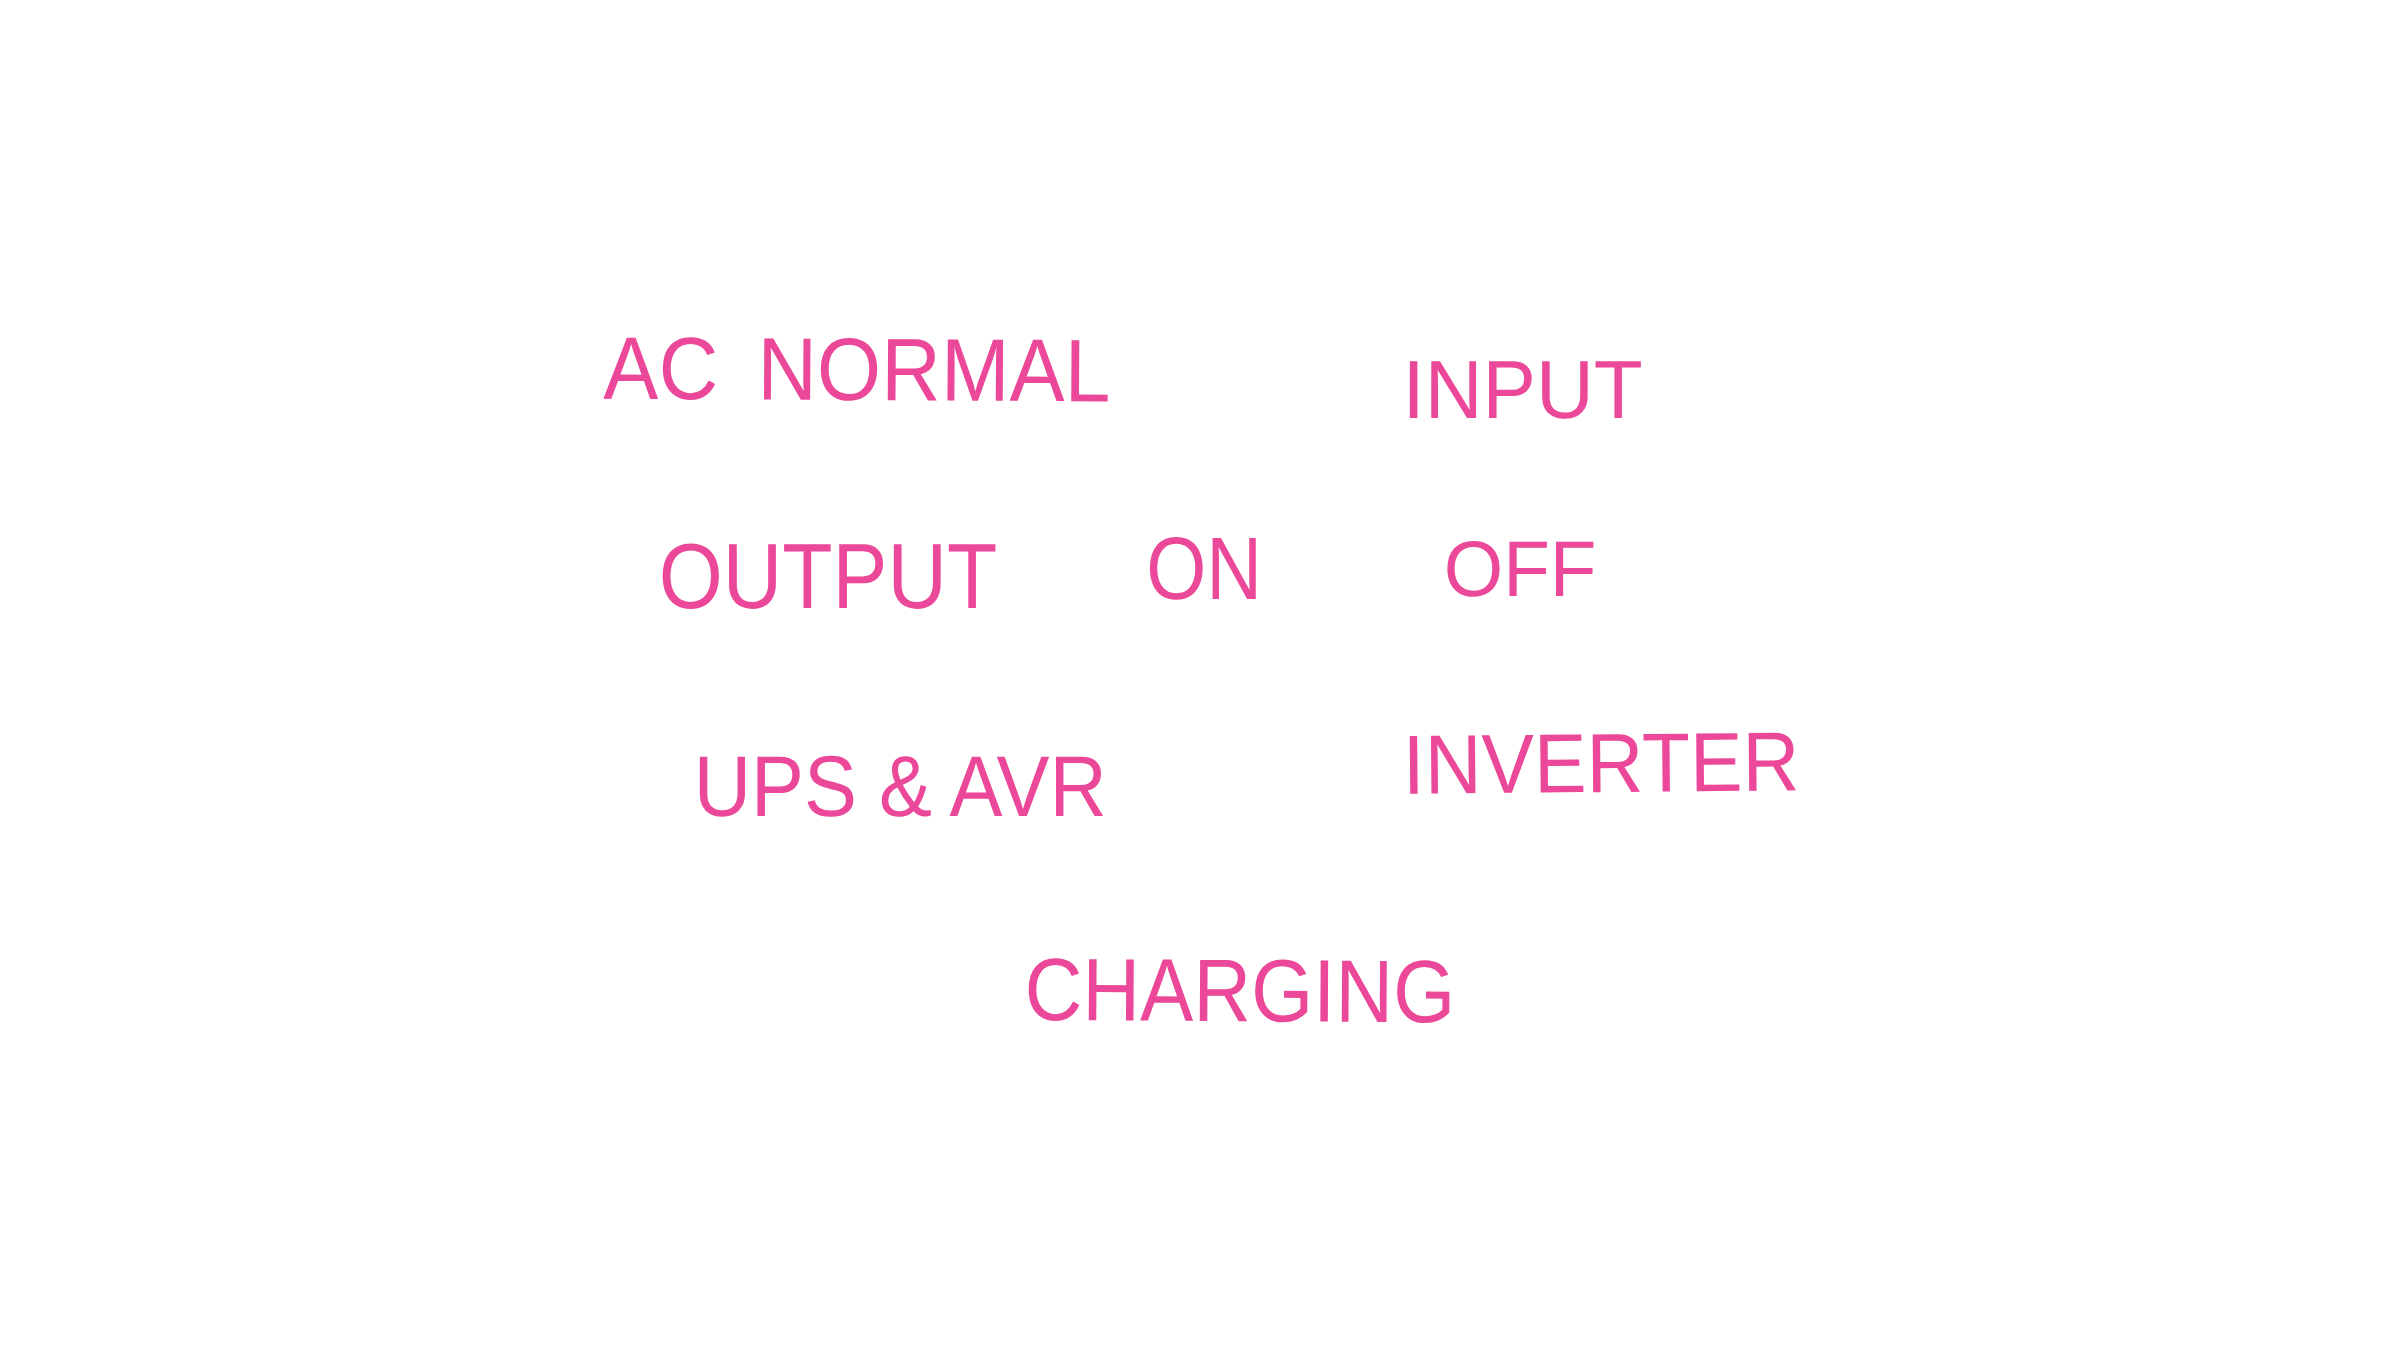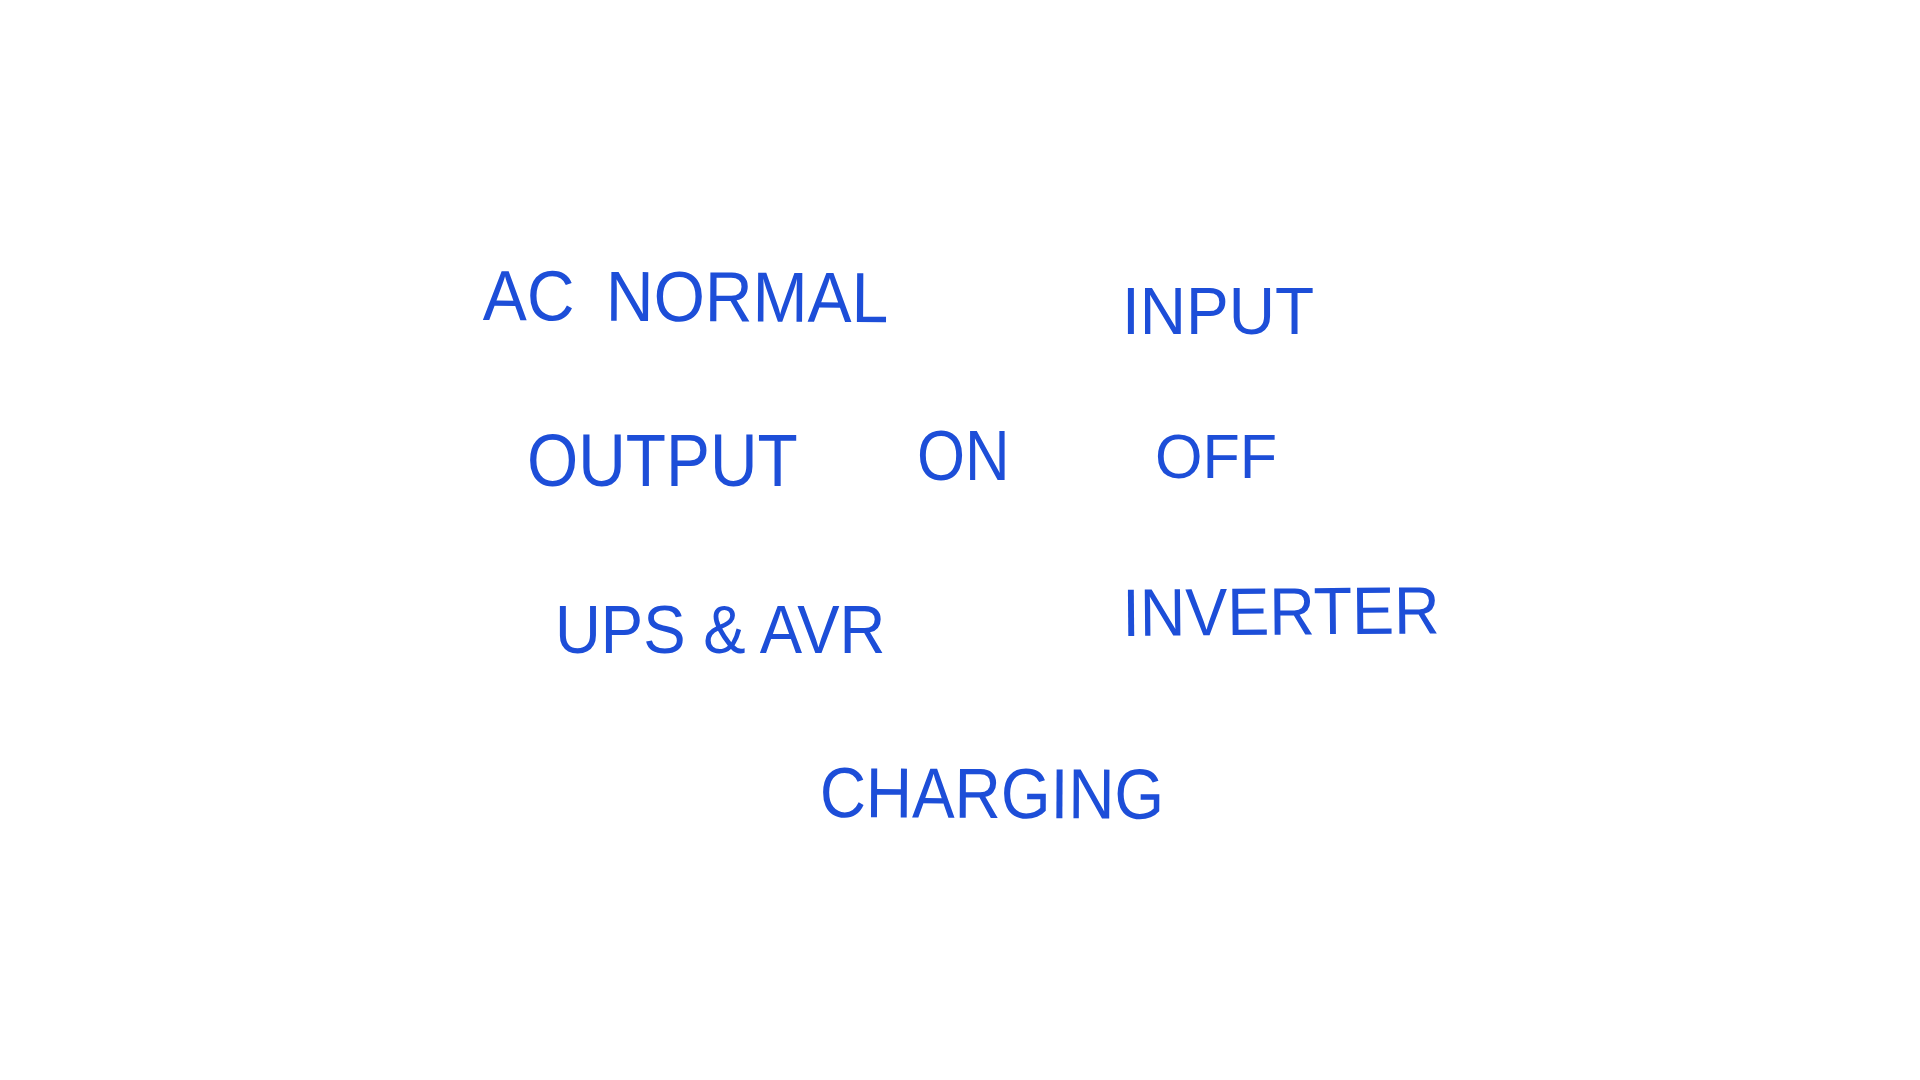--- a/index.html
+++ b/index.html
@@ -61,21 +61,21 @@
   }
   #lbl-charging {
     left: 820px; top: 757px;
     font-size: 71px;
     transform: rotate(0.3deg) scaleX(0.90);
   }
 </style>
 </head>
 <body>
 
-<div id="canvas" style="background: rgb(255, 255, 255); color: #1d4ed8; border-radius: 28px;">
+<div id="canvas" style="background: rgb(255, 255, 255); color: #ec4899; border-radius: 28px;">
   <span id="lbl-ac-normal" class="panel-label">AC NORMAL</span>
 
   <span id="lbl-input" class="panel-label">INPUT</span>
 
   <span id="lbl-output" class="panel-label">OUTPUT</span>
 
   <span id="lbl-on" class="panel-label">ON</span>
 
   <span id="lbl-off" class="panel-label">OFF</span>
 

